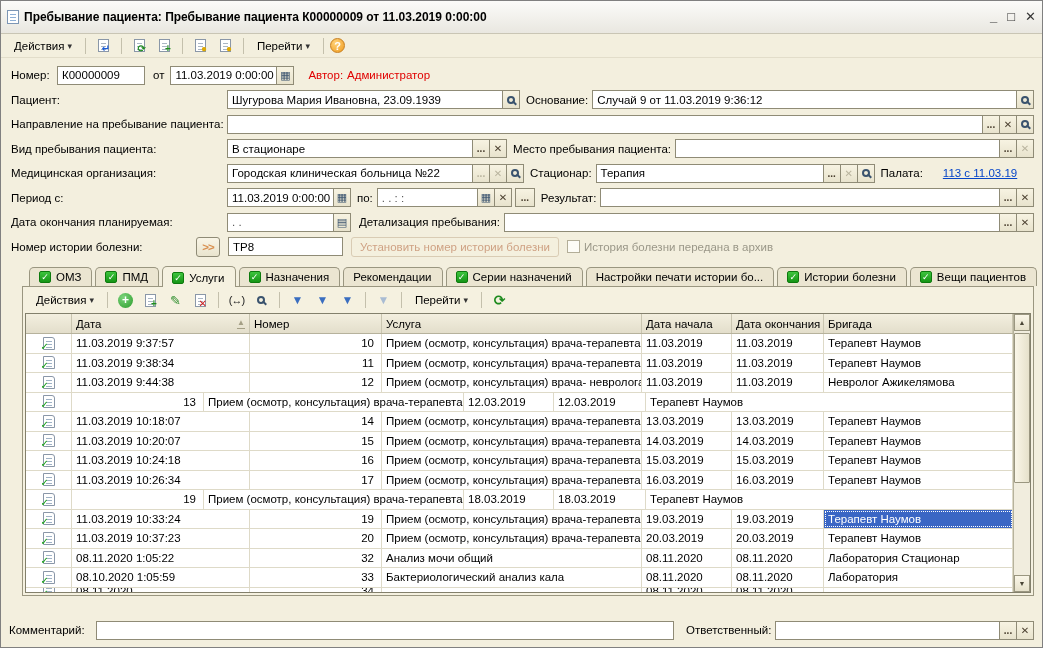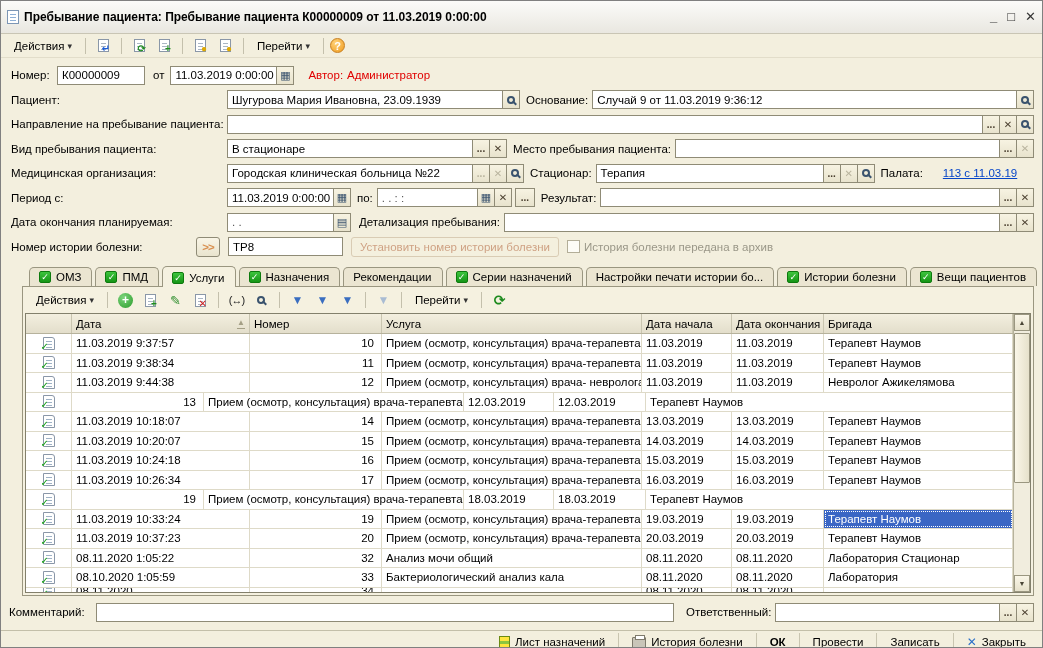--- a/index.html
+++ b/index.html
@@ -80,21 +80,21 @@
   .gcell.sel{background:#3a66c4;color:#fff;outline:1px dotted #fff;outline-offset:-2px;}
   .doc-post{position:relative;width:12px;height:13px;background:#fff;border:1px solid #8a97a8;border-radius:0 3px 0 0;}
   .doc-post::before{content:"";position:absolute;left:2px;right:2px;top:3px;height:1px;background:#9fb2c6;box-shadow:0 3px 0 #9fb2c6,0 6px 0 #9fb2c6;}
   .doc-post i{position:absolute;left:-3px;bottom:-3px;font-style:normal;color:#12a012;font-weight:bold;font-size:10px;line-height:10px;}
   .vscroll{position:absolute;top:0;right:0;bottom:0;width:17px;background:#f1edde;border-left:1px solid #b6b29c;display:flex;flex-direction:column;}
   .scr-btn{height:17px;flex:none;border:1px solid #9a9680;background:linear-gradient(#faf6e8,#e6e1cb);display:flex;align-items:center;justify-content:center;font-size:7px;color:#4a4636;}
   .scr-track{flex:1;position:relative;}
   .scr-thumb{position:absolute;left:0;right:0;top:2px;height:150px;border:1px solid #9a9680;background:linear-gradient(90deg,#faf6e8,#e6e1cb);border-radius:1px;}
 
   
-  .comment-row{height:24px;flex:none;display:flex;align-items:center;margin-top:4px;padding:0 8px;}
+  .comment-row{height:24px;flex:none;display:flex;align-items:center;margin-top:22px;padding:0 8px;}
   .footer-bar{flex:1;display:flex;align-items:center;justify-content:flex-end;border-top:1px solid #c3bfa9;margin-top:6px;padding:0 8px;gap:2px;background:#f3efde;}
   .fbtn{display:flex;align-items:center;gap:5px;padding:3px 7px;white-space:nowrap;border:1px solid transparent;border-radius:2px;}
   .fbtn.bold{font-weight:bold;}
   .fsep{width:1px;height:18px;background:#c9c5b0;margin:0 3px;}
   .sheet-ic{width:11px;height:13px;border:1px solid #6b8a12;background:linear-gradient(#ffe53d 0 34%,#8cc63f 34% 67%,#ffe53d 67%);flex:none;}
   .printer-ic{width:14px;height:11px;position:relative;flex:none;background:#c9c5b8;border:1px solid #7e7a6c;border-radius:1px;}
   .printer-ic::before{content:"";position:absolute;left:2px;top:-3px;width:8px;height:3px;background:#fff;border:1px solid #7e7a6c;}
   .close-x{color:#2a6fc9;font-weight:bold;font-size:12px;}
 </style>
 </head>

